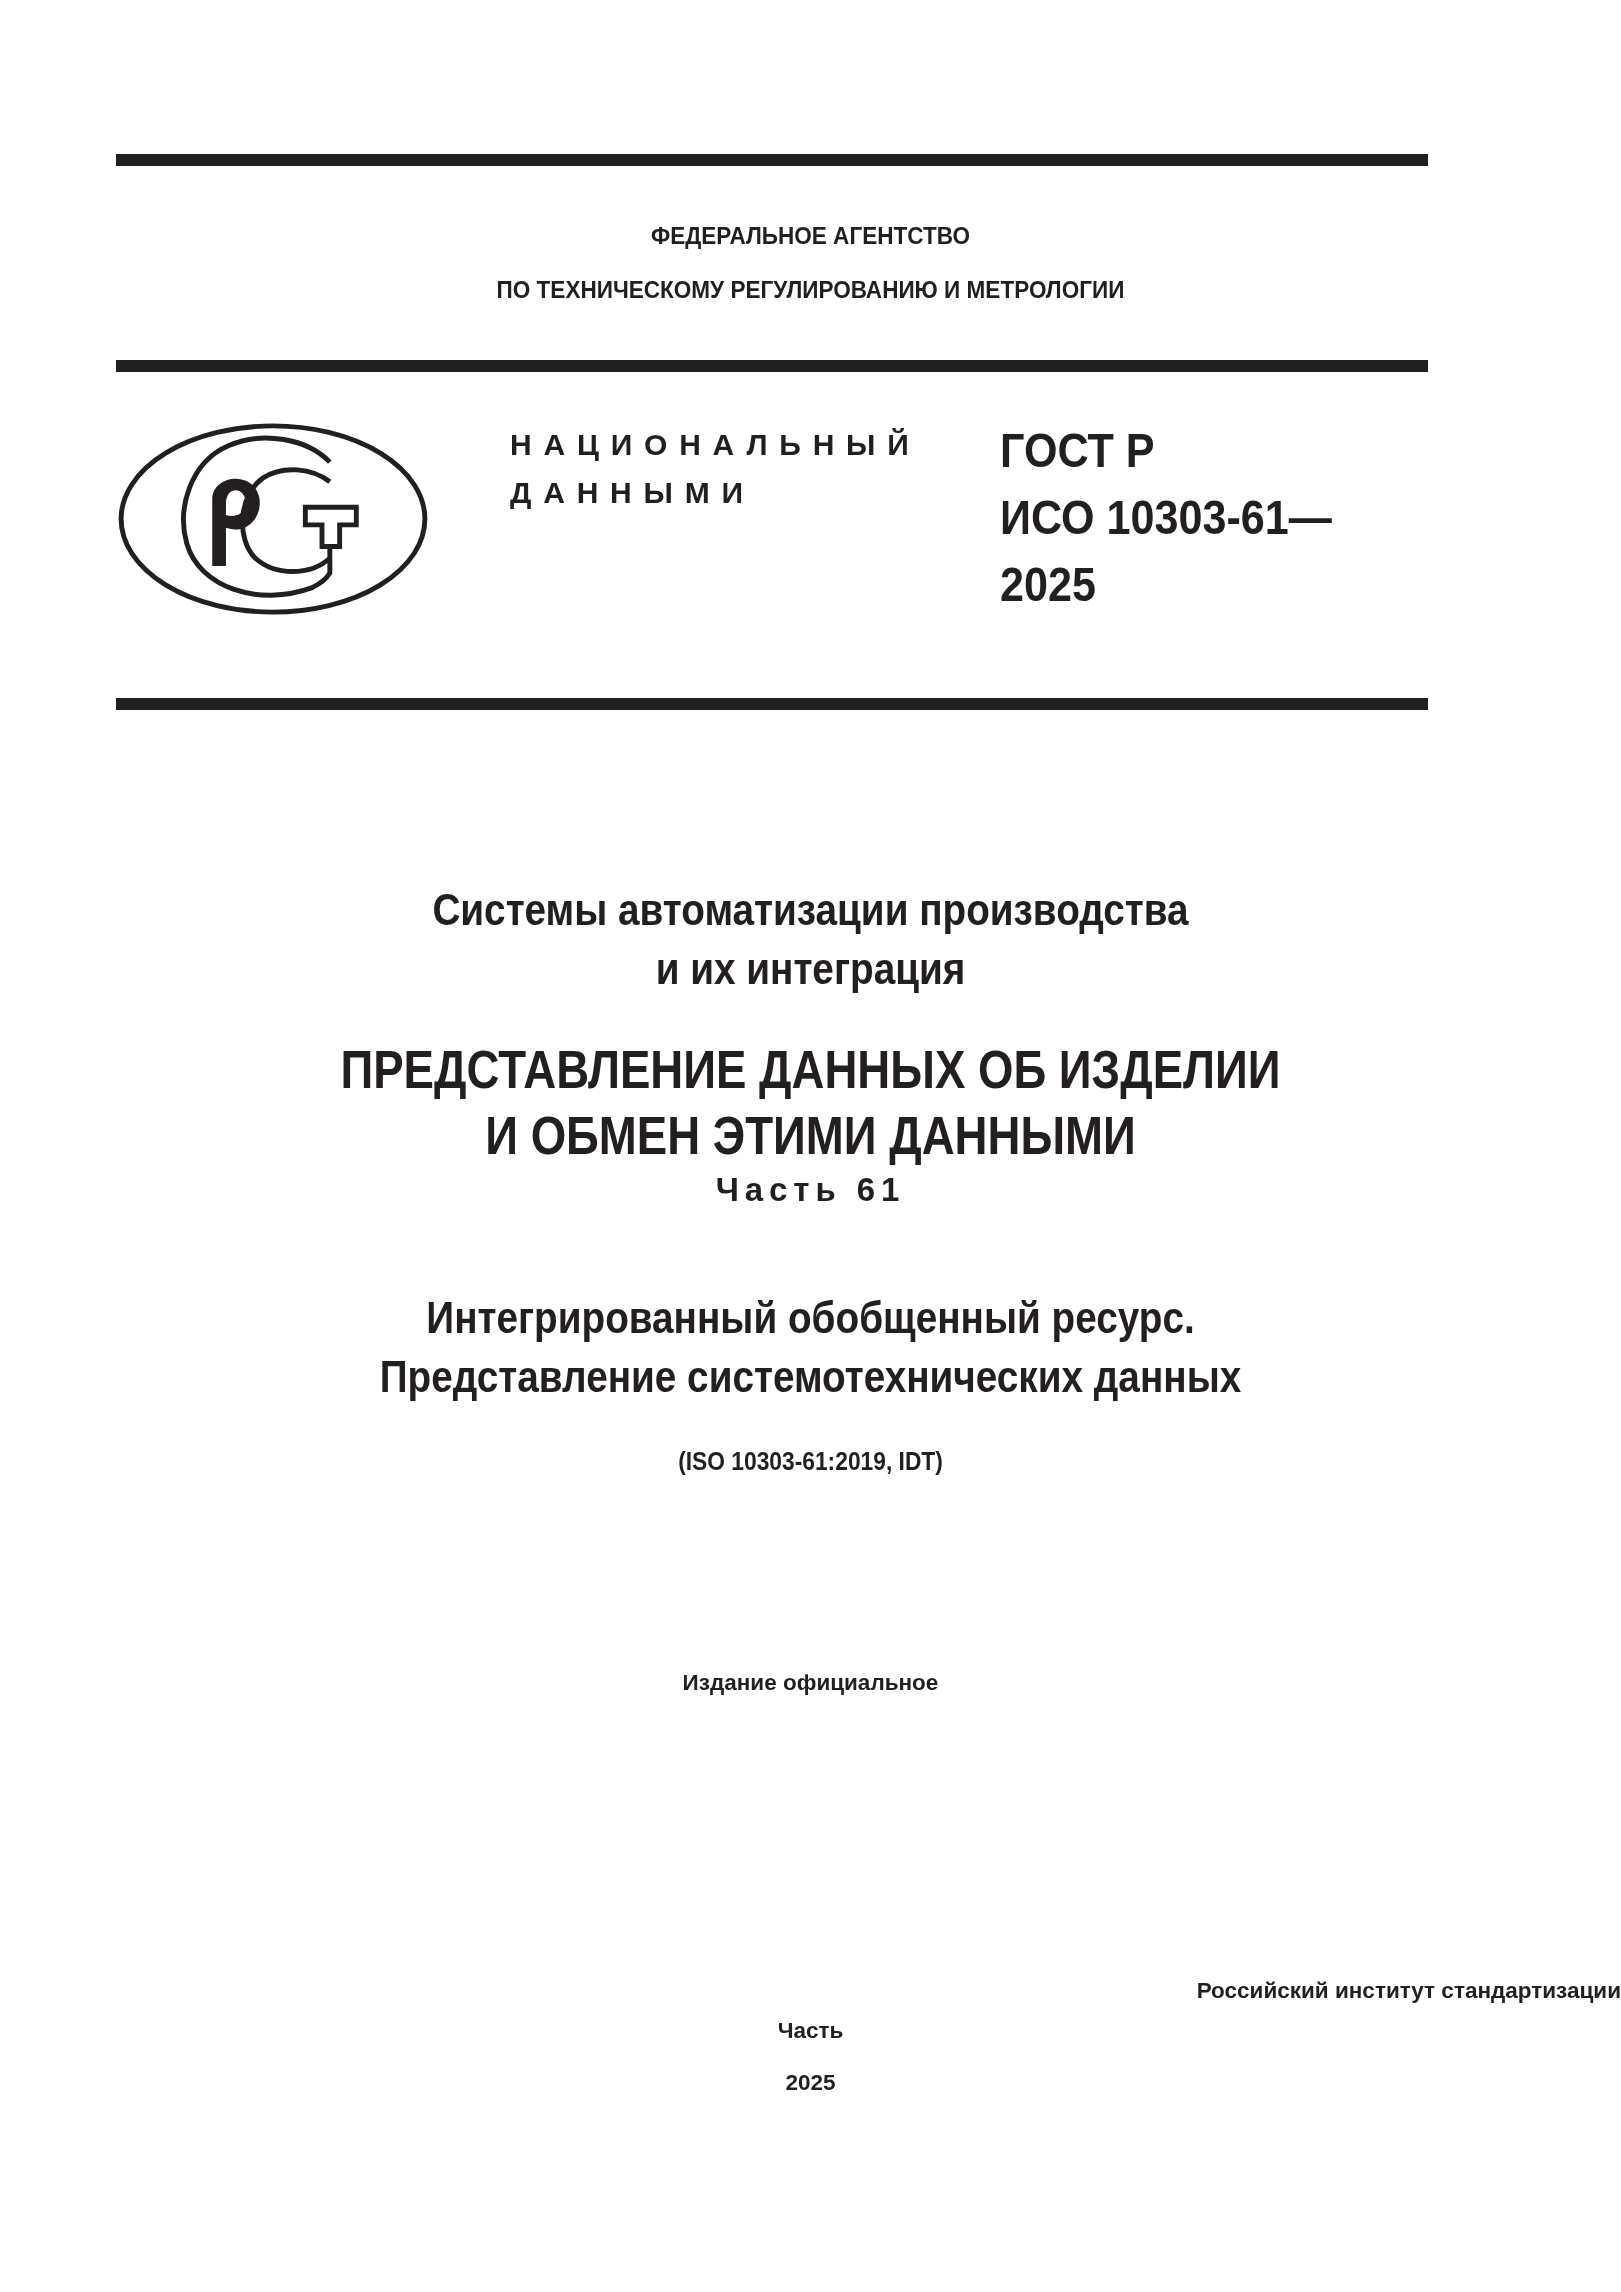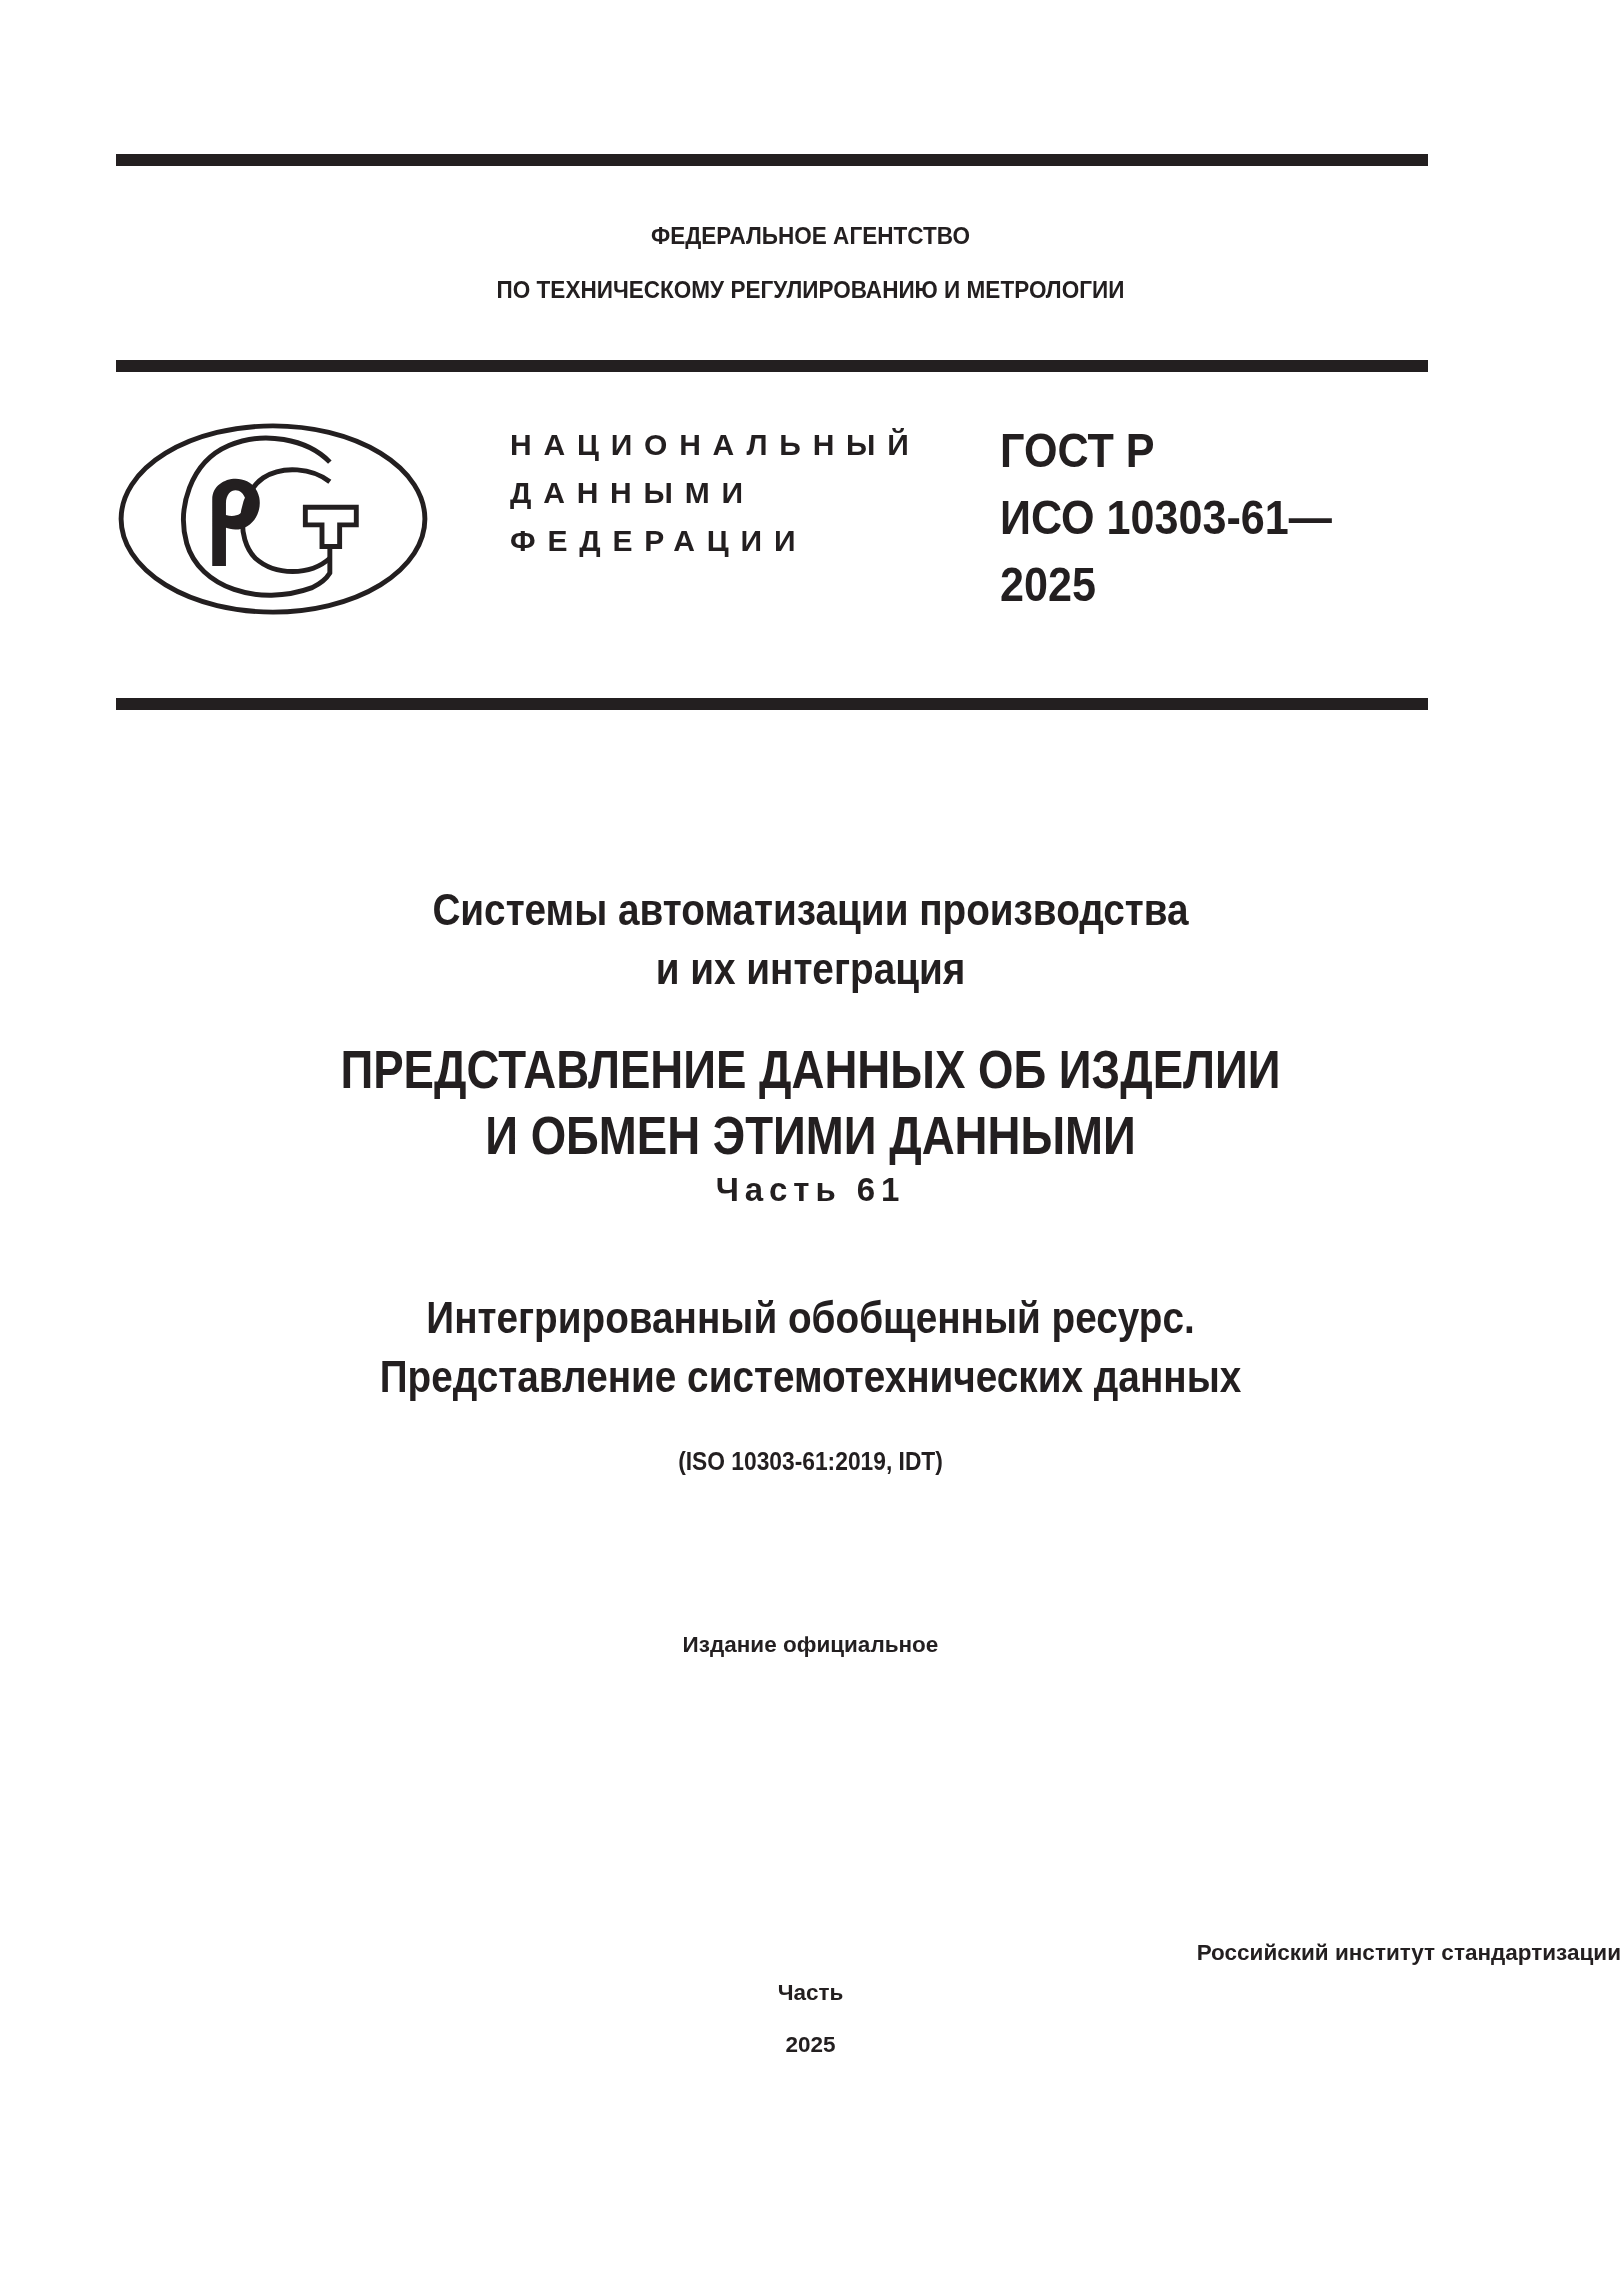--- a/index.html
+++ b/index.html
@@ -11,21 +11,21 @@
   .logo { position: absolute; left: 116px; top: 421px; width: 314px; height: 196px; }
   .national { position: absolute; left: 510px; top: 421px; width: 451px; text-align: left;
               font-weight: bold; font-size: 30px; letter-spacing: 11.8px; line-height: 48px; }
   .gost { position: absolute; left: 1000px; top: 417px; font-weight: bold; font-size: 49px;
           line-height: 67px; transform-origin: left top; transform: scaleX(0.88); }
   .sub { font-size: 45px; transform: scaleX(0.86); }
   .main { font-size: 53px; transform: scaleX(0.86); }
   .part { font-size: 33px; letter-spacing: 5.9px; }
   .part2 { font-size: 45px; transform: scaleX(0.86); }
   .iso { font-size: 26.5px; transform: scaleX(0.86); }
-  .small { font-size: 22.5px; }
+  .small { font-size: 22.5px; margin-top: 38px; }
 </style>
 </head>
 <body>
 
 <div class="bar" style="top:154px;"></div>
 
 <div class="t agency" style="top:222px;">ФЕДЕРАЛЬНОЕ АГЕНТСТВО</div>
 <div class="t agency" style="top:276px;">ПО ТЕХНИЧЕСКОМУ РЕГУЛИРОВАНИЮ И МЕТРОЛОГИИ</div>
 
 <div class="bar" style="top:360px;"></div>
@@ -40,21 +40,20 @@
 
     <path d="M98 148 L 98 80 C 98 55, 140 50, 146 78 C 150 100, 130 118, 110 108 L 112 96 C 126 100, 134 90, 132 80 C 128 66, 112 68, 112 84 L 112 148 Z" fill="#231f20"></path>
 
     <path d="M193 88 L 245 88 L 245 106 L 228 106 L 228 128 L 210 128 L 210 106 L 193 106 Z" fill="#ffffff" stroke="#231f20" stroke-width="5"></path>
   </svg>
 </div>
 
 <div class="national">
   <div>НАЦИОНАЛЬНЫЙ</div>
   <div>ДАННЫМИ</div>
-  <div>ФЕДЕРАЦИИ</div>
 </div>
 
 <div class="gost">
   <div>ГОСТ Р</div>
   <div>ИСО 10303-61—</div>
   <div>2025</div>
 </div>
 
 <div class="bar" style="top:698px;"></div>
 

